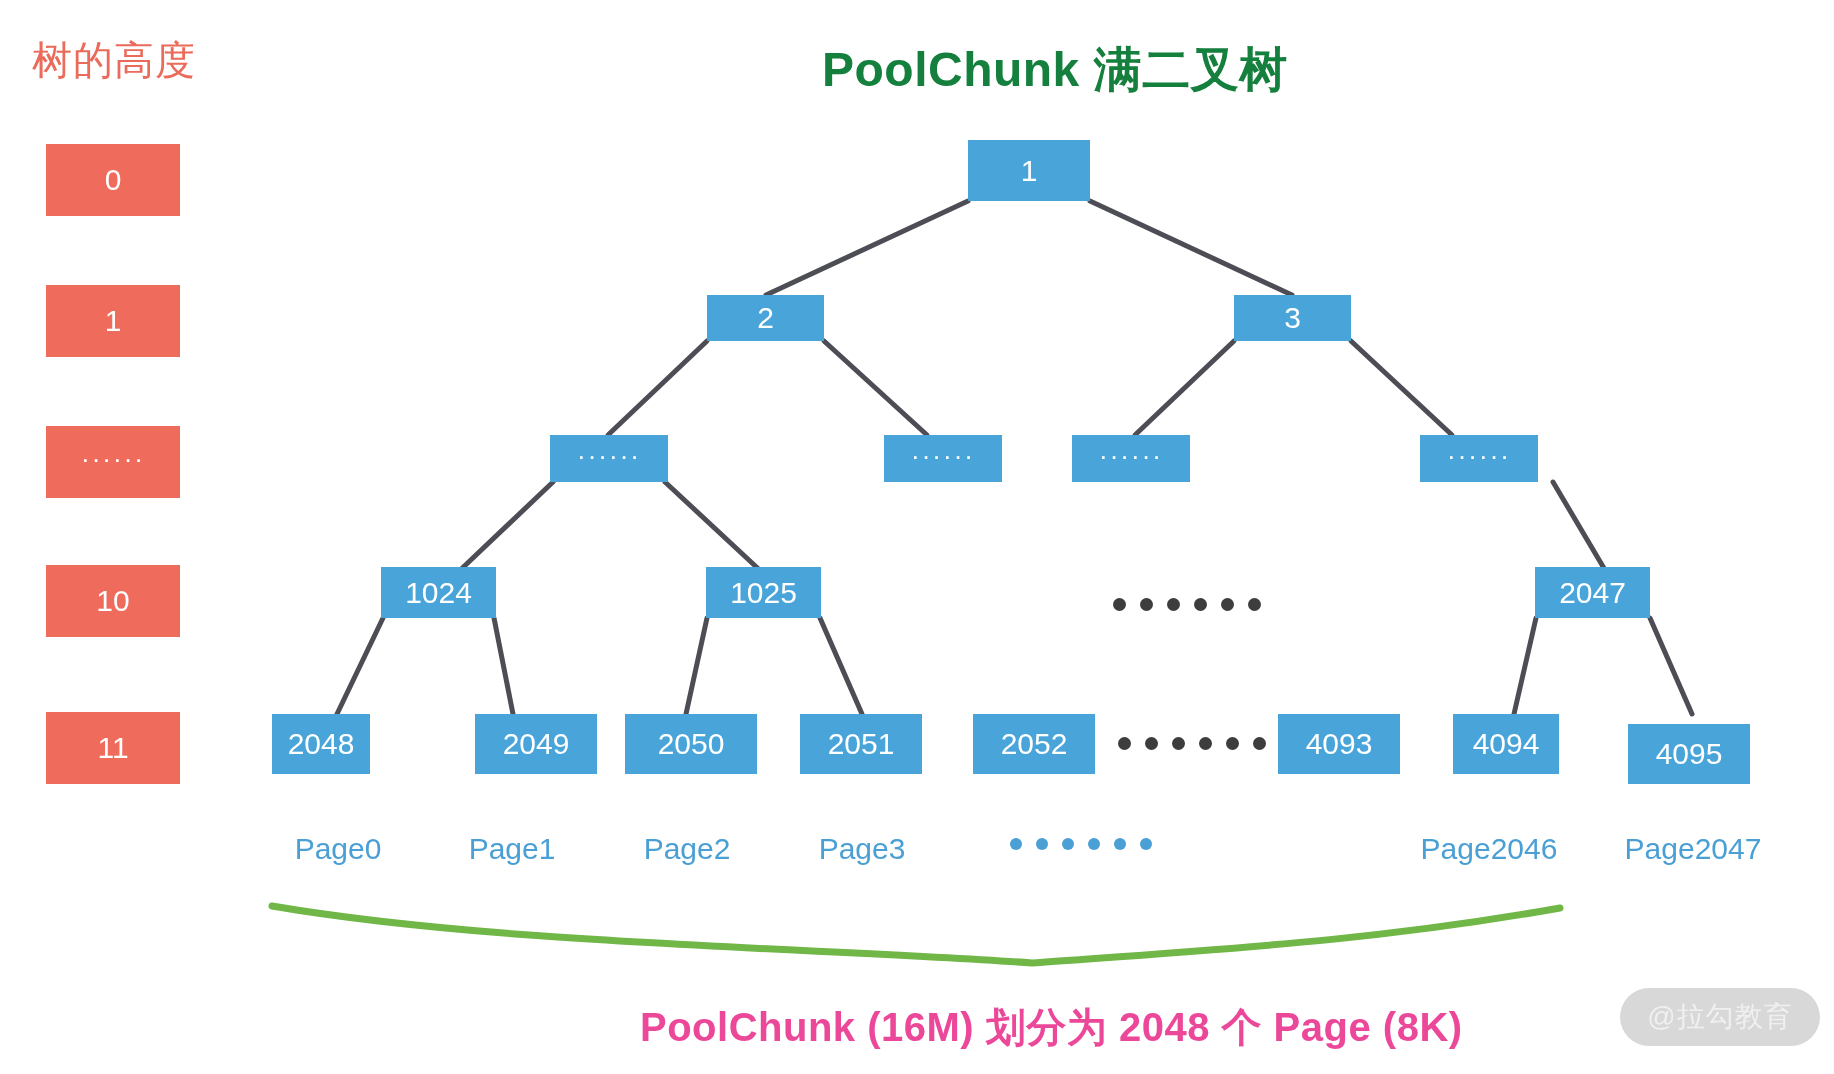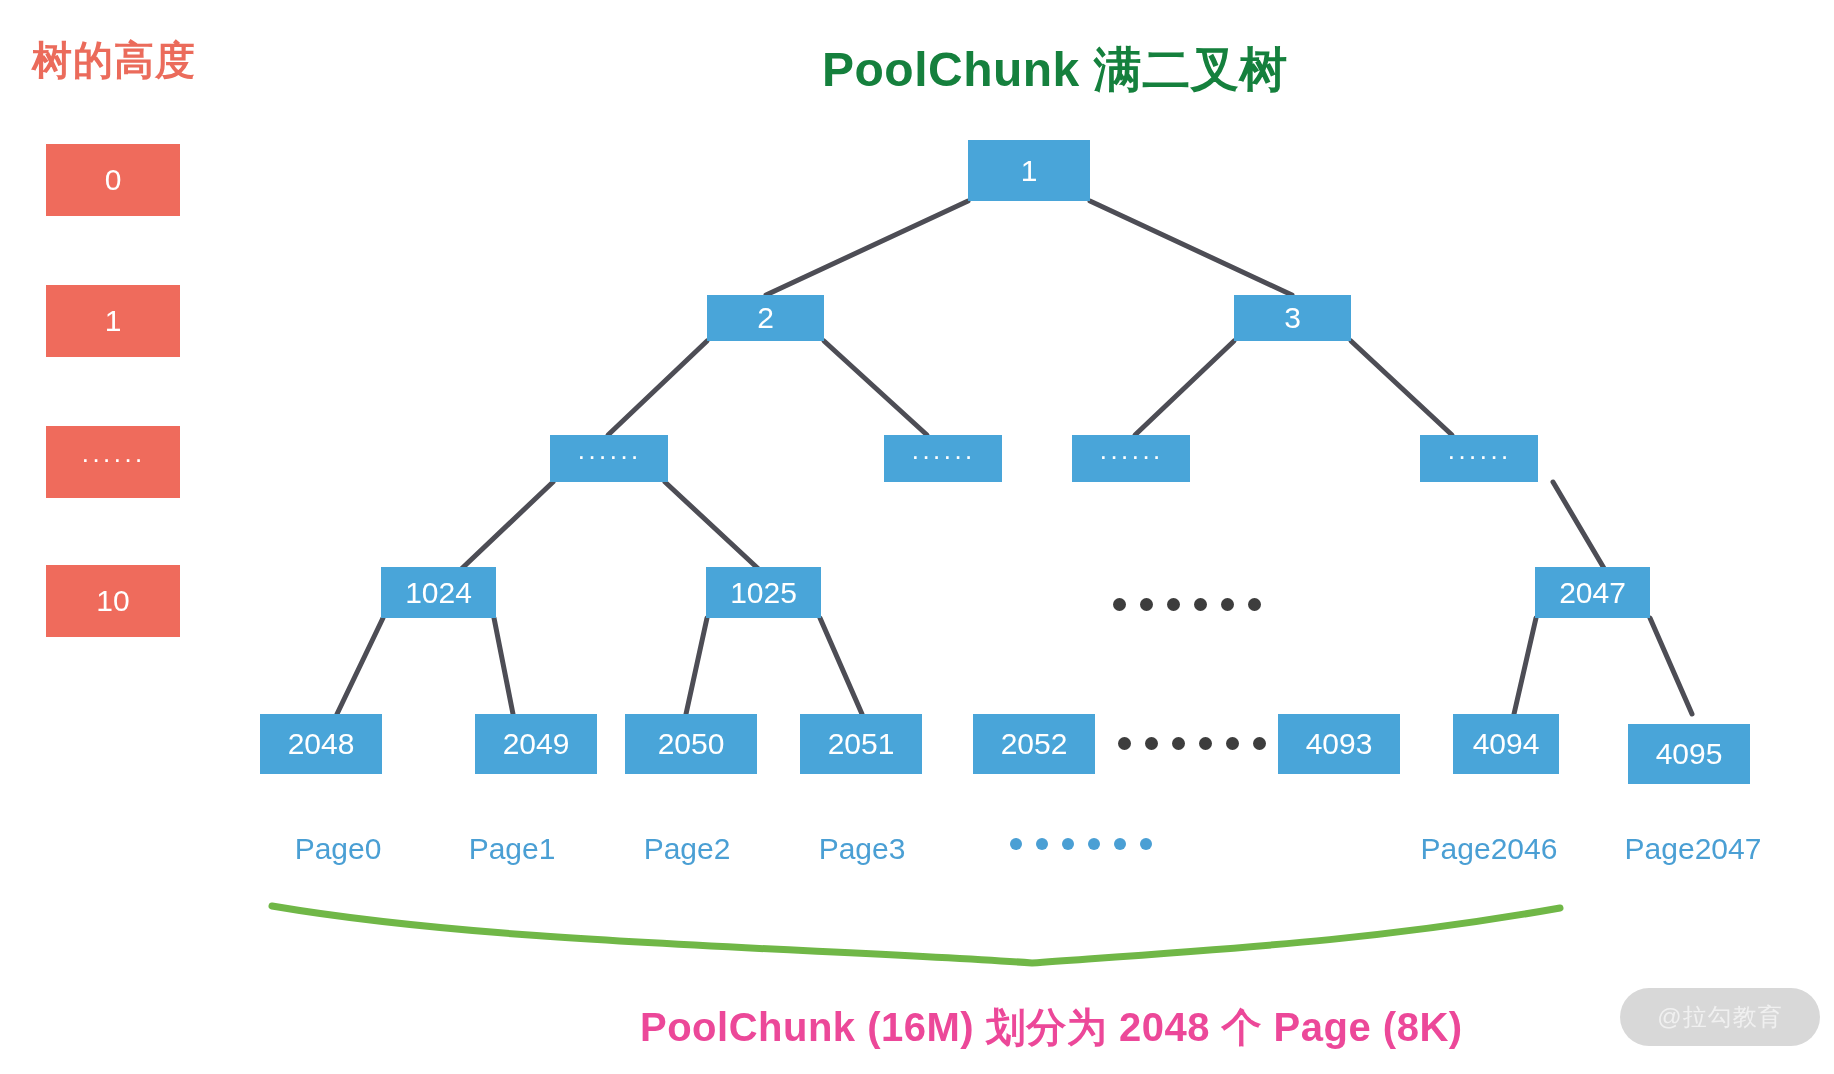--- a/index.html
+++ b/index.html
@@ -24,21 +24,21 @@
     width: 1834px;
     height: 1074px;
   }
   .lbl {
     position: absolute;
     white-space: nowrap;
   }
   .heading-red {
     color: #eb6b5b;
     font-size: 40px;
-    font-weight: bold;
+    font-weight: normal;
     letter-spacing: 1px;
   }
   .heading-blue {
     color: #15803d;
     font-size: 48px;
     font-weight: bold;
     letter-spacing: 0.5px;
   }
   .caption-green {
     color: #ec4899;
@@ -99,21 +99,21 @@
     height: 12px;
   }
   .watermark {
     position: absolute;
     background: #d8d8d8;
     border-radius: 30px;
     display: flex;
     align-items: center;
     justify-content: center;
     color: #f0f0f0;
-    font-size: 24px;
+    font-size: 28px;
     letter-spacing: 1px;
   }
 </style>
 </head>
 <body>
 
 <div id="stage">
 
   <svg id="wire" viewBox="0 0 1834 1074">
     <g stroke="#4d4d55" stroke-width="5" fill="none" stroke-linecap="round">
@@ -147,20 +147,21 @@
   </svg>
 
   <div class="lbl heading-red" style="left:32px; top:33px;">树的高度</div>
 
   <div class="lbl heading-blue" style="left:822px; top:38px;">PoolChunk 满二叉树</div>
 
   <div class="level-box" style="left:46px; top:144px; width:134px; height:72px;">0</div>
   <div class="level-box" style="left:46px; top:285px; width:134px; height:72px;">1</div>
   <div class="level-box ellipsis-level" style="left:46px; top:426px; width:134px; height:72px;">······</div>
   <div class="level-box" style="left:46px; top:565px; width:134px; height:72px;">10</div>
+  <div class="level-box" style="left:46px; top:712px; width:134px; height:72px;">11</div>
 
   <div class="node-box" style="left:968px; top:140px; width:122px; height:61px;">1</div>
 
   <div class="node-box" style="left:707px; top:295px; width:117px; height:46px;">2</div>
   <div class="node-box" style="left:1234px; top:295px; width:117px; height:46px;">3</div>
 
   <div class="node-box ellipsis-node" style="left:550px; top:435px; width:118px; height:47px;">······</div>
   <div class="node-box ellipsis-node" style="left:884px; top:435px; width:118px; height:47px;">······</div>
   <div class="node-box ellipsis-node" style="left:1072px; top:435px; width:118px; height:47px;">······</div>
   <div class="node-box ellipsis-node" style="left:1420px; top:435px; width:118px; height:47px;">······</div>
@@ -171,21 +172,21 @@
 
   <div class="dots-row" style="left:1113px; top:598px;">
     <span class="dot"></span>
     <span class="dot"></span>
     <span class="dot"></span>
     <span class="dot"></span>
     <span class="dot"></span>
     <span class="dot"></span>
   </div>
 
-  <div class="node-box" style="left:260px; top:714px; width:122px; height:60px;">2048</div>
+  <div class="node-box" style="left:272px; top:714px; width:98px; height:60px;">2048</div>
   <div class="node-box" style="left:450px; top:714px; width:122px; height:60px;margin-left:25px;">2049</div>
   <div class="node-box" style="left:625px; top:714px; width:132px; height:60px;">2050</div>
   <div class="node-box" style="left:800px; top:714px; width:122px; height:60px;">2051</div>
   <div class="node-box" style="left:973px; top:714px; width:122px; height:60px;">2052</div>
   <div class="node-box" style="left:1278px; top:714px; width:122px; height:60px;">4093</div>
   <div class="node-box" style="left:1453px; top:714px; width:106px; height:60px;">4094</div>
   <div class="node-box" style="left:1628px; top:714px; width:122px; height:60px;margin-top:10px;">4095</div>
 
   <div class="dots-row" style="left:1118px; top:737px;">
     <span class="dot"></span>

